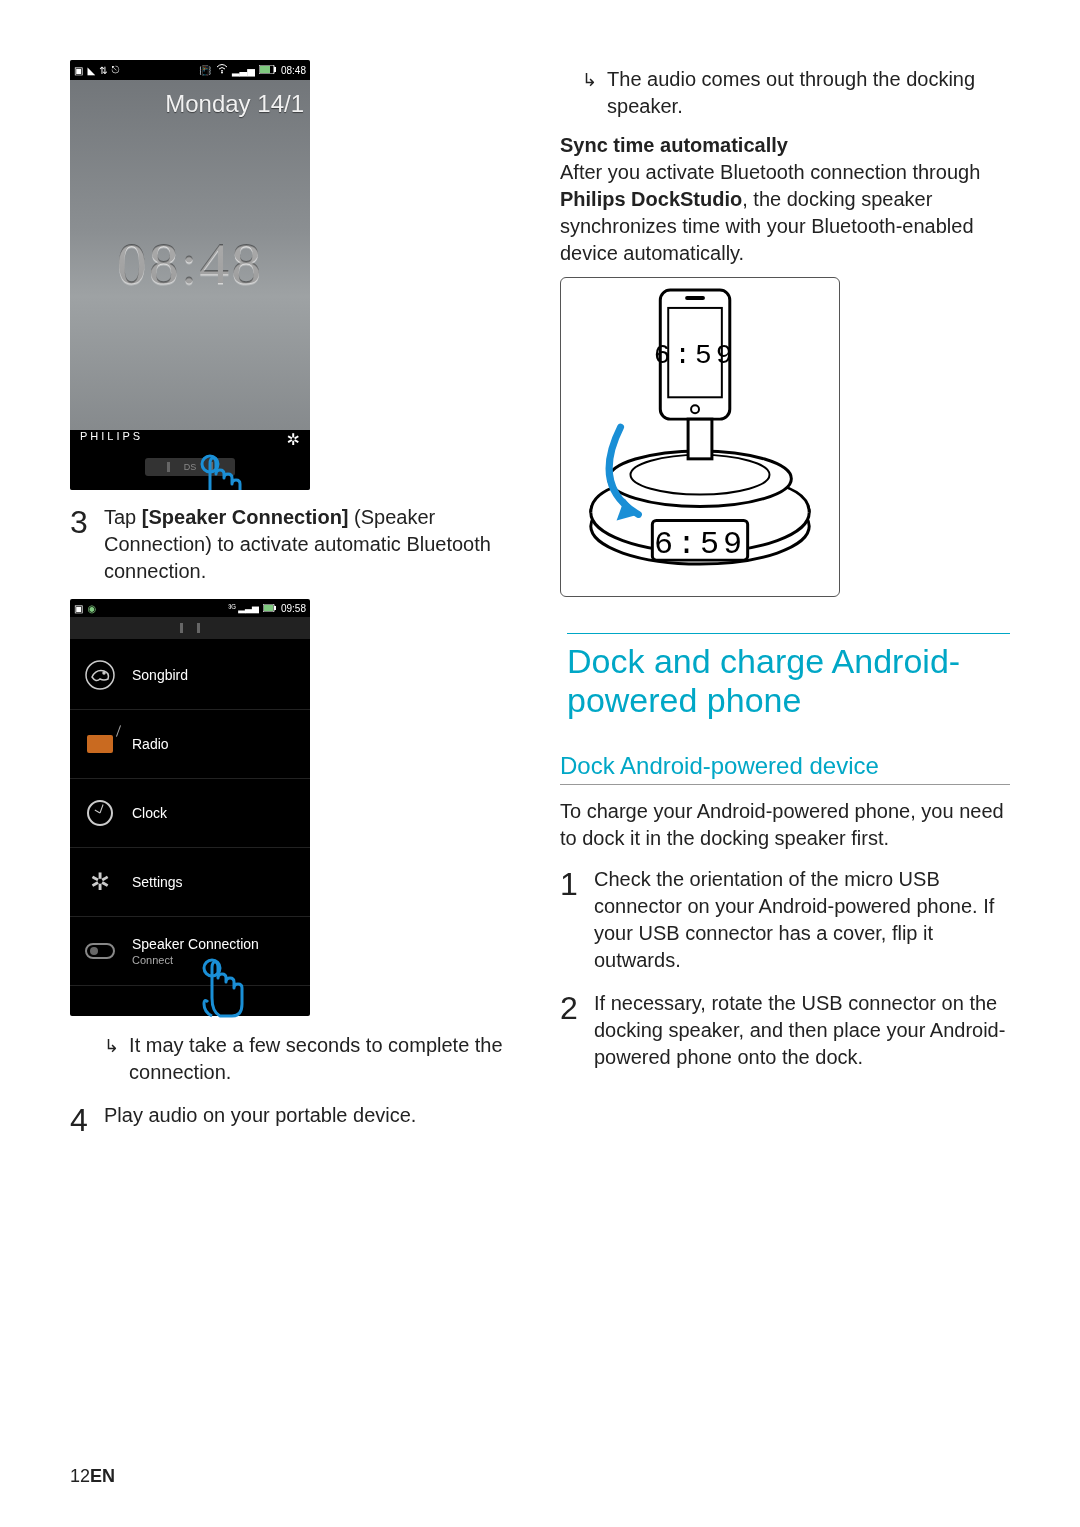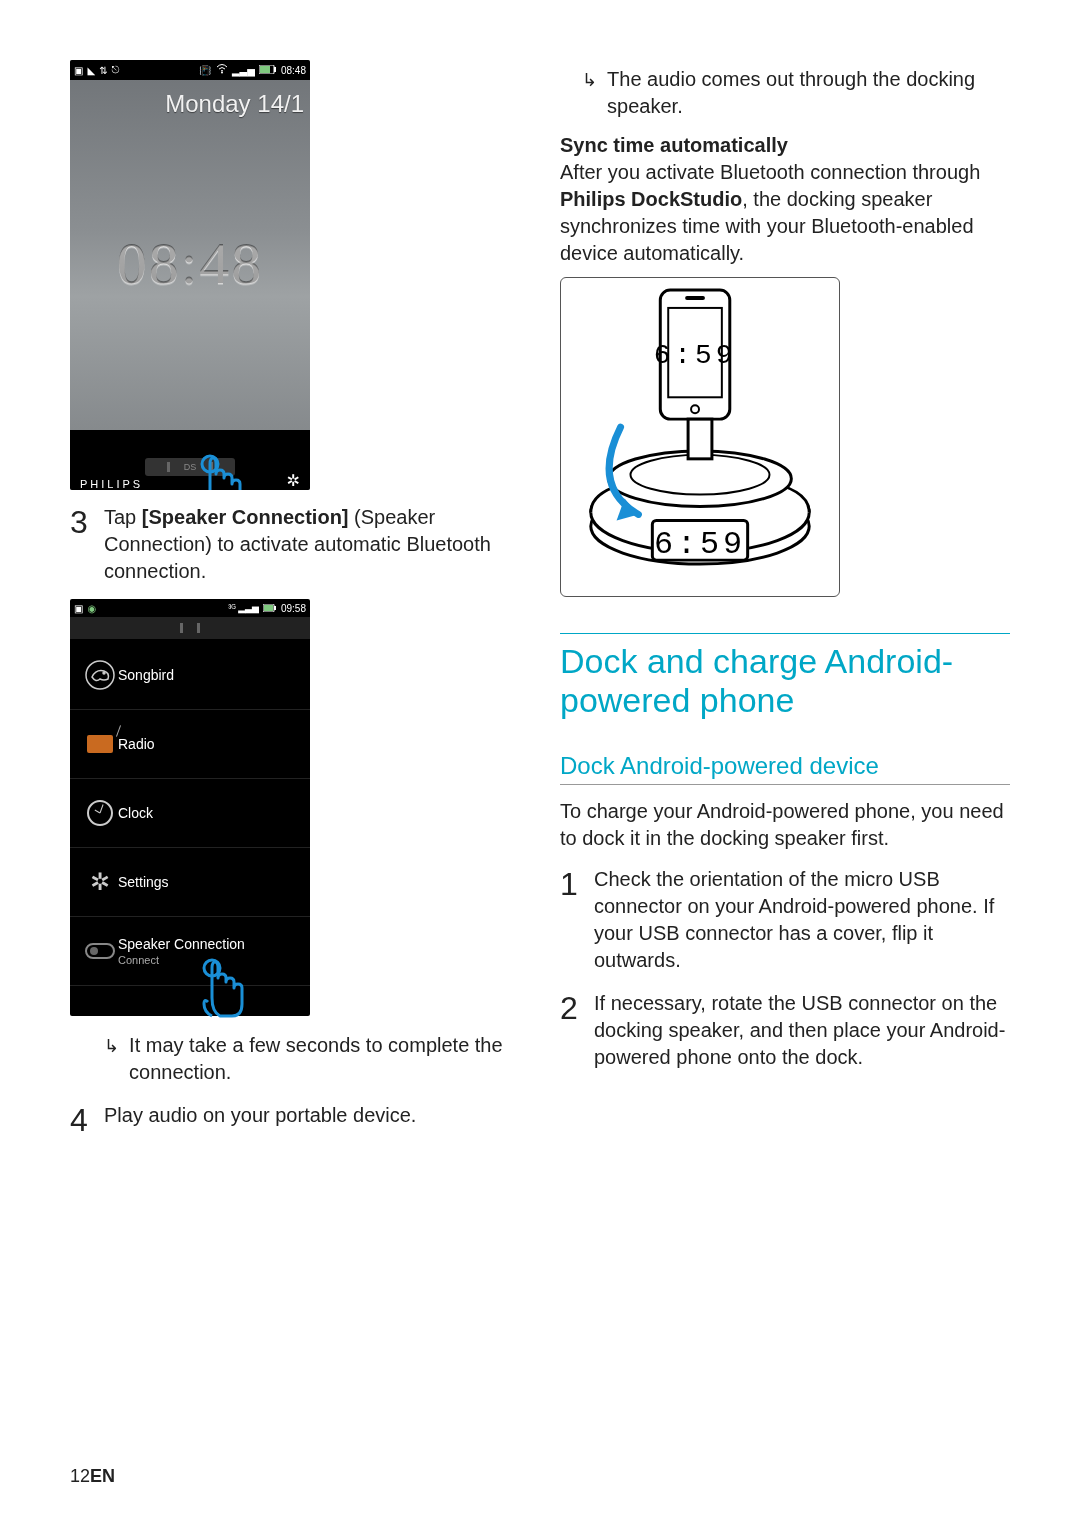--- a/index.html
+++ b/index.html
@@ -19,21 +19,21 @@
 
   
   .body-text { font-size: 20px; line-height: 1.35; }
   .bold { font-weight: 600; }
   .step { display: flex; align-items: flex-start; gap: 12px; margin: 8px 0; }
   .step-num { font-size: 32px; font-weight: 400; min-width: 22px; line-height: 1; padding-top: 2px; }
   .step-body { flex: 1; }
   .result-line { display: flex; align-items: flex-start; gap: 10px; margin: 6px 0 8px 34px; }
   .result-arrow { font-size: 18px; line-height: 1.4; padding-top: 2px; }
   .subhead { font-weight: 700; font-size: 20px; margin: 6px 0 2px 0; }
-  .h2 { color: #00a7c6; font-size: 34px; font-weight: 400; line-height: 1.15; border-top: 1px solid #00a7c6; padding-top: 8px; margin: 24px 0 10px 0; }
+  .h2 { color: #00a7c6; font-size: 34px; font-weight: 400; line-height: 1.15; border-top: 1px solid #00a7c6; padding-top: 8px; margin: 24px 0 10px 7px; }
   .h3 { color: #00a7c6; font-size: 24px; font-weight: 400; border-bottom: 1px solid #999; padding-bottom: 4px; margin: 22px 0 13px 0; }
 
   
   .phone {
     width: 240px; height: 430px; margin: 0 0 6px 0;
     background: linear-gradient(#6f7377 0%, #8b8f92 40%, #9ea2a4 55%, #7b7f82 100%);
     position: relative; border-radius: 2px; overflow: hidden;
   }
   .status-bar { position:absolute; top:0; left:0; right:0; height:20px; background:#000; color:#fff; font-size:11px; display:flex; align-items:center; justify-content:space-between; padding:0 4px; }
   .status-icons { display:flex; gap:4px; align-items:center; font-size:10px; }
@@ -41,21 +41,21 @@
   .big-clock {
     position:absolute; top:170px; left:0; right:0; text-align:center;
     font-family: Georgia, "Times New Roman", serif;
     font-size:60px; letter-spacing:2px;
     background: linear-gradient(#e8e8e8, #b9b9b9);
     -webkit-background-clip: text; background-clip: text; color: transparent;
     text-shadow: 0 1px 0 rgba(255,255,255,0.3), 0 -1px 0 rgba(0,0,0,0.4);
   }
   .phone-bottom {
     position:absolute; bottom:0; left:0; right:0; height:60px; background:#000;
-    display:flex; align-items:flex-end; justify-content:space-between; padding:0 10px;
+    display:flex; align-items:flex-start; justify-content:space-between; padding:0 10px;
   }
   .brand { color:#fff; font-size:11px; letter-spacing:3px; }
   .gear-ico { color:#fff; font-size:16px; }
   .dock-strip {
     position:absolute; bottom:14px; left:50%; transform:translateX(-50%);
     width:90px; height:18px; background:#333; border-radius:3px;
     display:flex; align-items:center; justify-content:center; gap:14px;text-align:right;
   }
   .dock-dot { width:3px; height:10px; background:#666; display:inline-block; }
   .dock-label { color:#888; font-size:9px; }
@@ -65,21 +65,21 @@
   .hand-svg { width:100%; height:100%; }
 
   
   .phone2 {
     width: 240px; margin: 6px 0 10px 0;
     background:#000; border-radius:2px; position:relative; padding-bottom:30px;
   }
   .p2-status { height:18px; color:#fff; font-size:11px; display:flex; align-items:center; justify-content:space-between; padding:0 4px; }
   .p2-topstrip { height:22px; background:#222; margin:0 0 2px 0; display:flex; align-items:center; justify-content:center; gap:14px; }
   .menu-item {
-    display:flex; align-items:center; padding:16px 12px;
+    display:flex; align-items:center; gap:14px; padding:16px 12px;
     border-bottom:1px solid #222; color:#fff; font-size:14px;
   }
   .menu-icon {
     width:36px; height:36px; display:flex; align-items:center; justify-content:center;
     font-size:22px; color:#ccc;
   }
   .mi-songbird { }
   .mi-radio .radio-ico { width:26px; height:18px; background:#c96a20; border-radius:2px; position:relative; }
   .mi-radio .radio-ico::after { content:""; position:absolute; right:-6px; top:-10px; width:1px; height:12px; background:#aaa; transform:rotate(20deg); }
   .mi-clock .clock-ico { width:26px; height:26px; border:2px solid #ccc; border-radius:50%; position:relative; }

